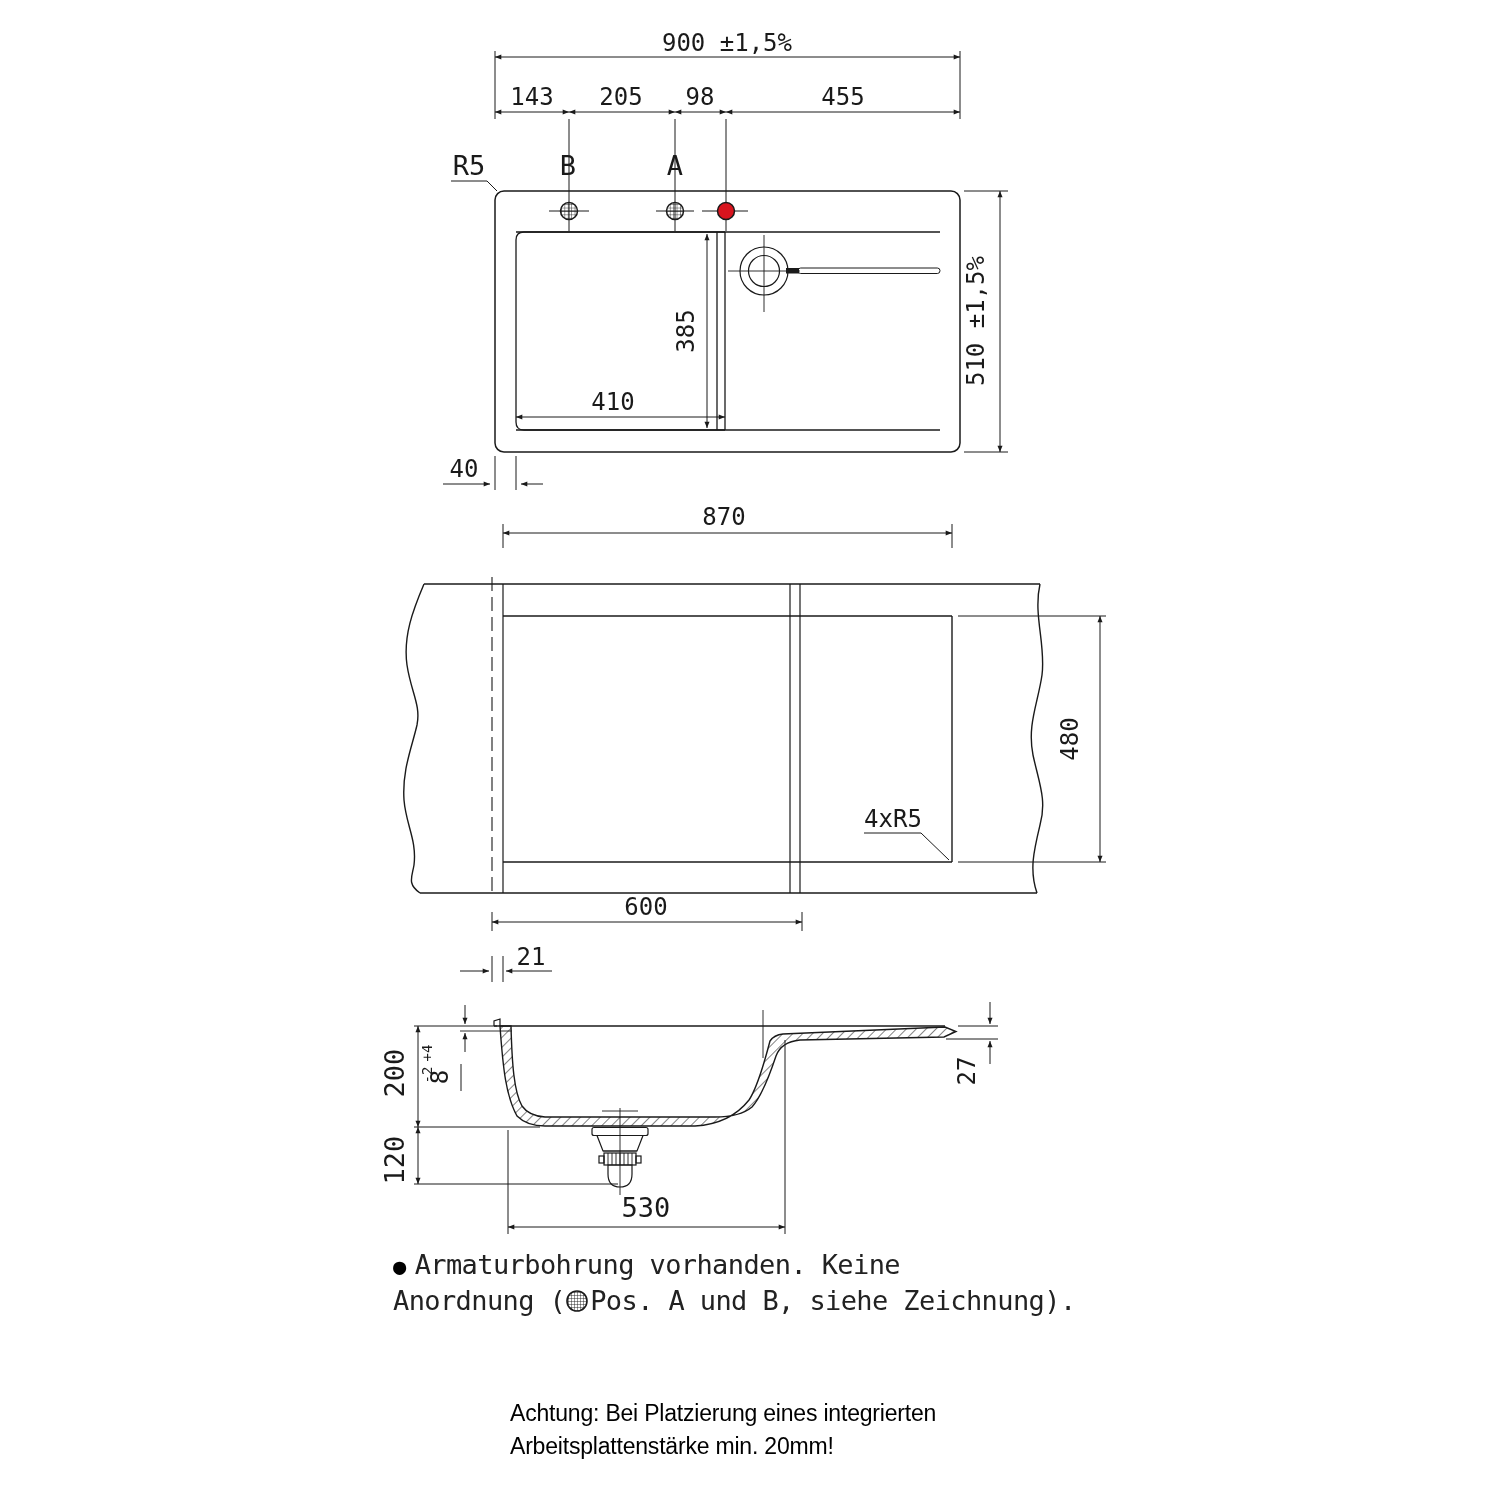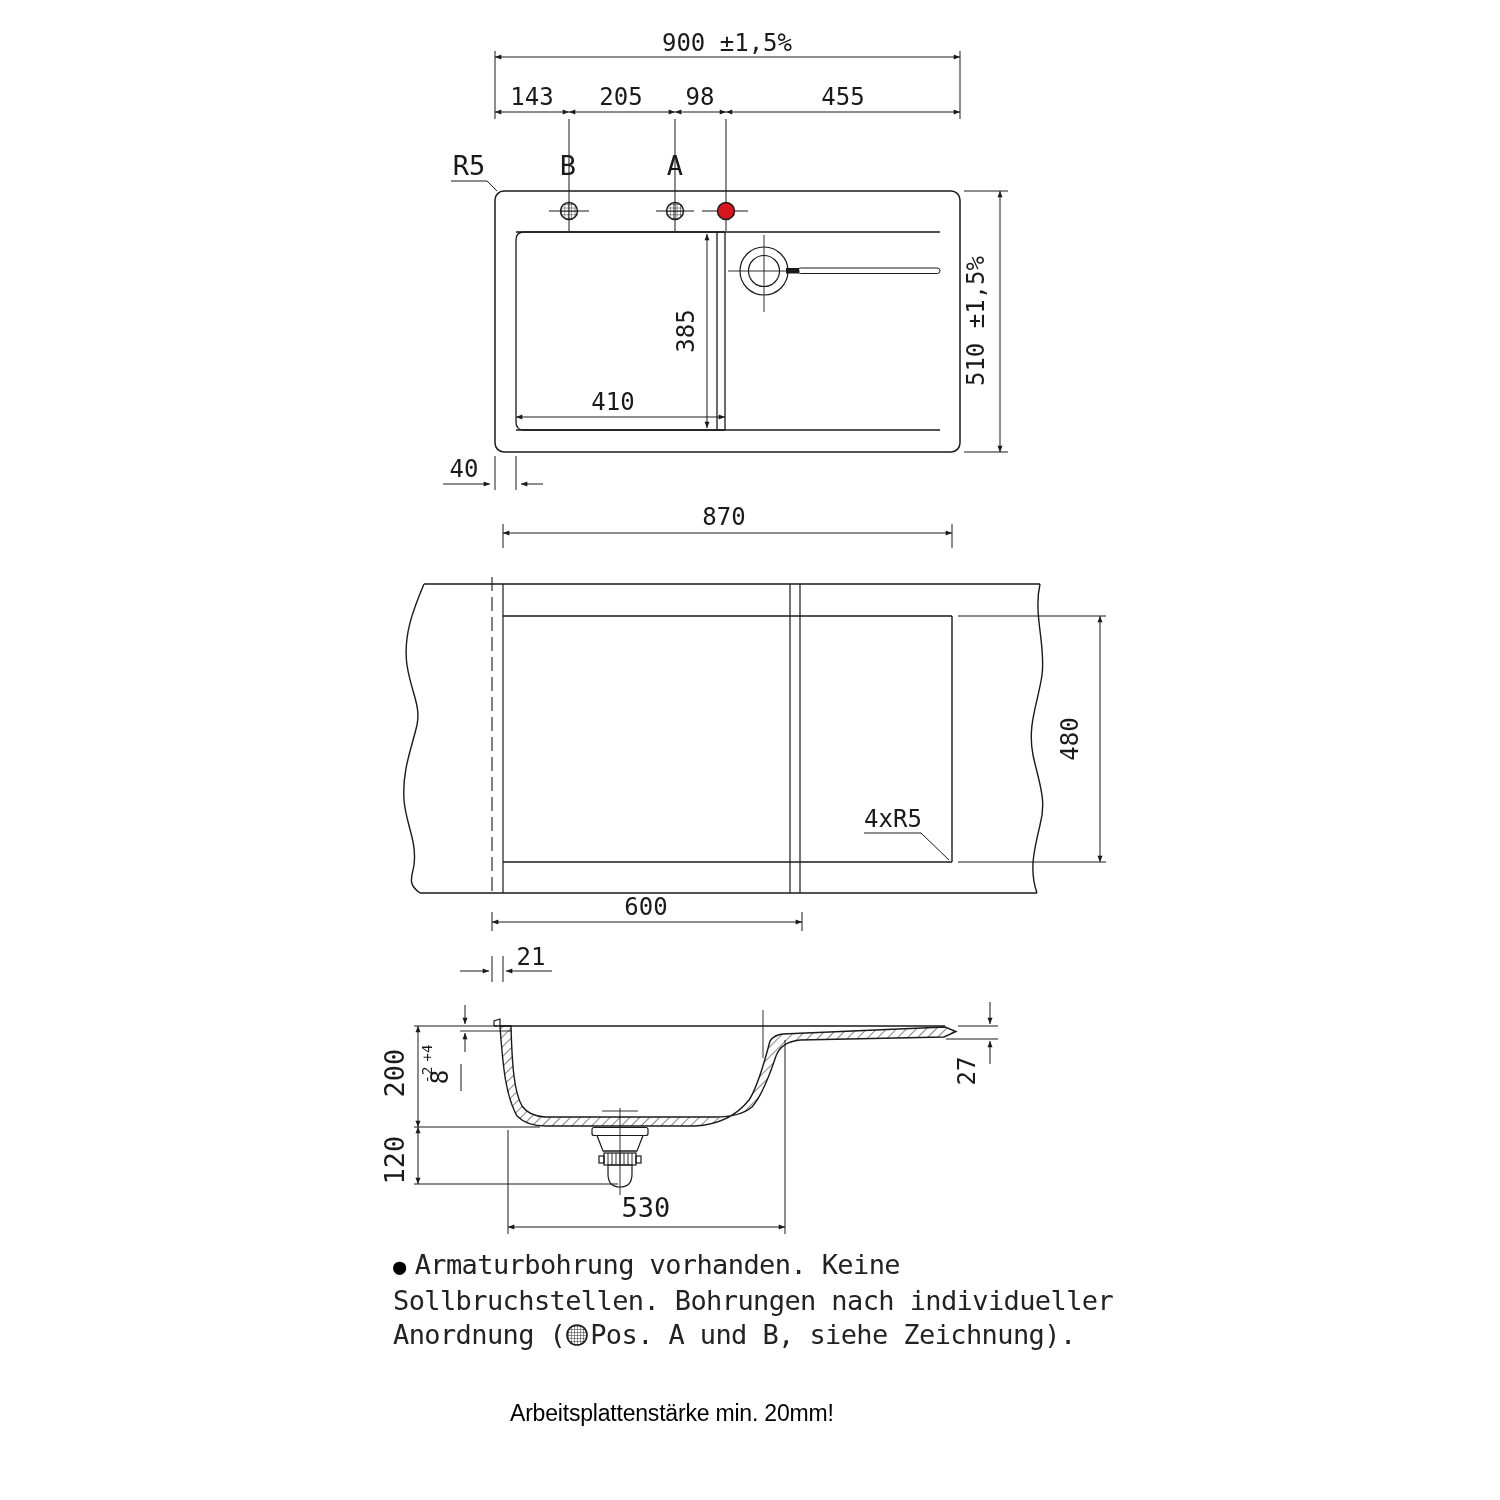--- a/index.html
+++ b/index.html
@@ -231,29 +231,29 @@
       <line x1="785" y1="1016" x2="785" y2="1210"></line>
       <line x1="508" y1="1203" x2="785" y2="1203" marker-start="url(#arr)" marker-end="url(#arr)"></line>
     </g>
     <text class="dl" x="646" y="1193" text-anchor="middle" stroke="none">530</text>
   </g>
 </svg>
 
 
 <div class="note1">
   <div><span class="bullet">●</span><span>Armaturbohrung vorhanden. Keine</span></div>
-  <div><span>Sollbruchstellen. Bohrungen nach individueller</span></div>
   <div><span>Anordnung (</span><svg width="24" height="24" viewBox="0 0 24 24">
           <defs>
             <pattern id="xh2" width="3" height="3" patternUnits="userSpaceOnUse">
               <path d="M0 0H3M0 0V3" stroke="#1a1a1a" stroke-width="0.9" fill="none"></path>
             </pattern>
           </defs>
           <circle cx="12" cy="12" r="10" fill="url(#xh2)" stroke="#1a1a1a" stroke-width="1.6"></circle>
         </svg><span>Pos. A und B, siehe Zeichnung).</span></div>
 </div>
 
 
 <div class="warning">
+  <div>Achtung: Bei Platzierung eines integrierten</div>
   <div>Arbeitsplattenstärke min. 20mm!</div>
 </div>
 
 </div>
 
 </body></html>

